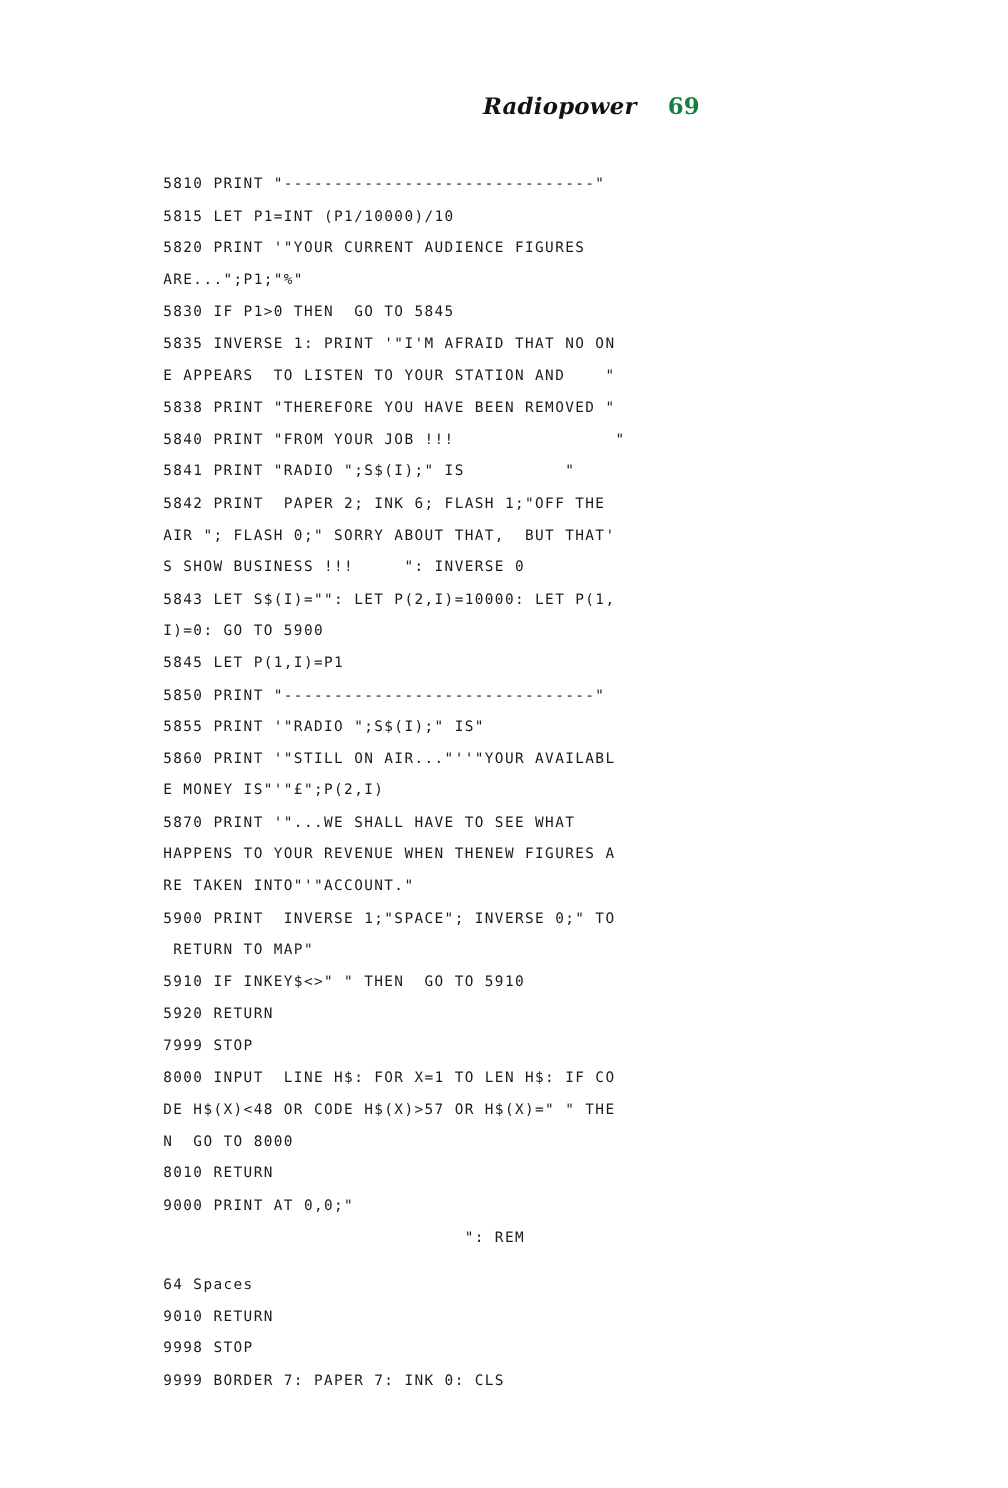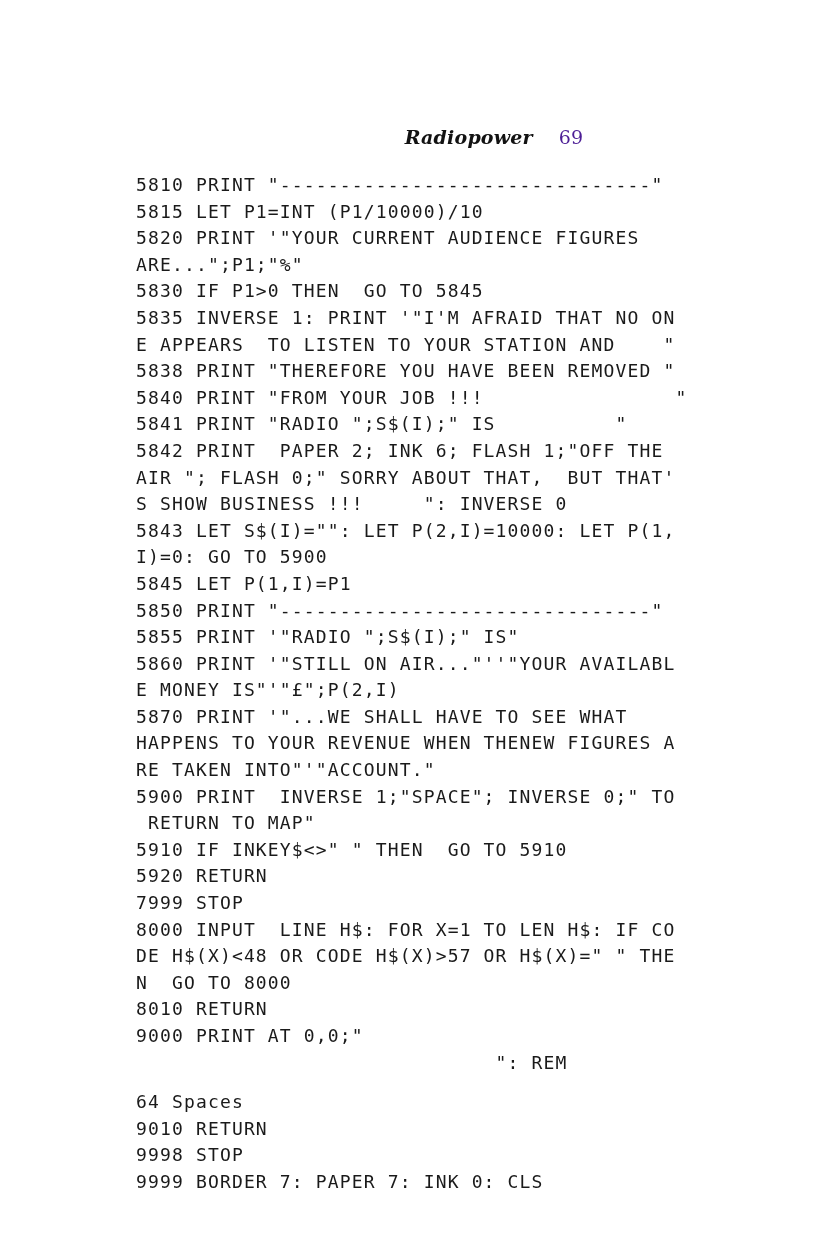--- a/index.html
+++ b/index.html
@@ -32,37 +32,35 @@
     font-family: "DejaVu Serif", serif;
   }
   .header-title {
     font-style: italic;
     font-weight: bold;
     font-size: 19px;
     letter-spacing: 0.2px;
     color: #121212;
   }
   .header-page {
-    font-weight: normal;
+    font-weight: bold;
     font-size: 19px;
-    color: #4c1d95;
-    margin-top: 48px;
+    color: #15803d;
   }
   .listing {
     position: absolute;
     left: 136px;
     top: 140px;
     width: 660px;
     font-family: "DejaVu Sans Mono", monospace;
-    font-size: 18px;
+    font-size: 12px;
     line-height: 26.6px;
     letter-spacing: 1.15px;
     color: #1a1a1a;
     white-space: pre-wrap;
-    margin-top: 32px;
   }
   .listing .row {
     white-space: pre-wrap;
     min-height: 26.6px;
   }
   .listing .row.blank {
     min-height: 13px;
   }
 </style>
 </head>

